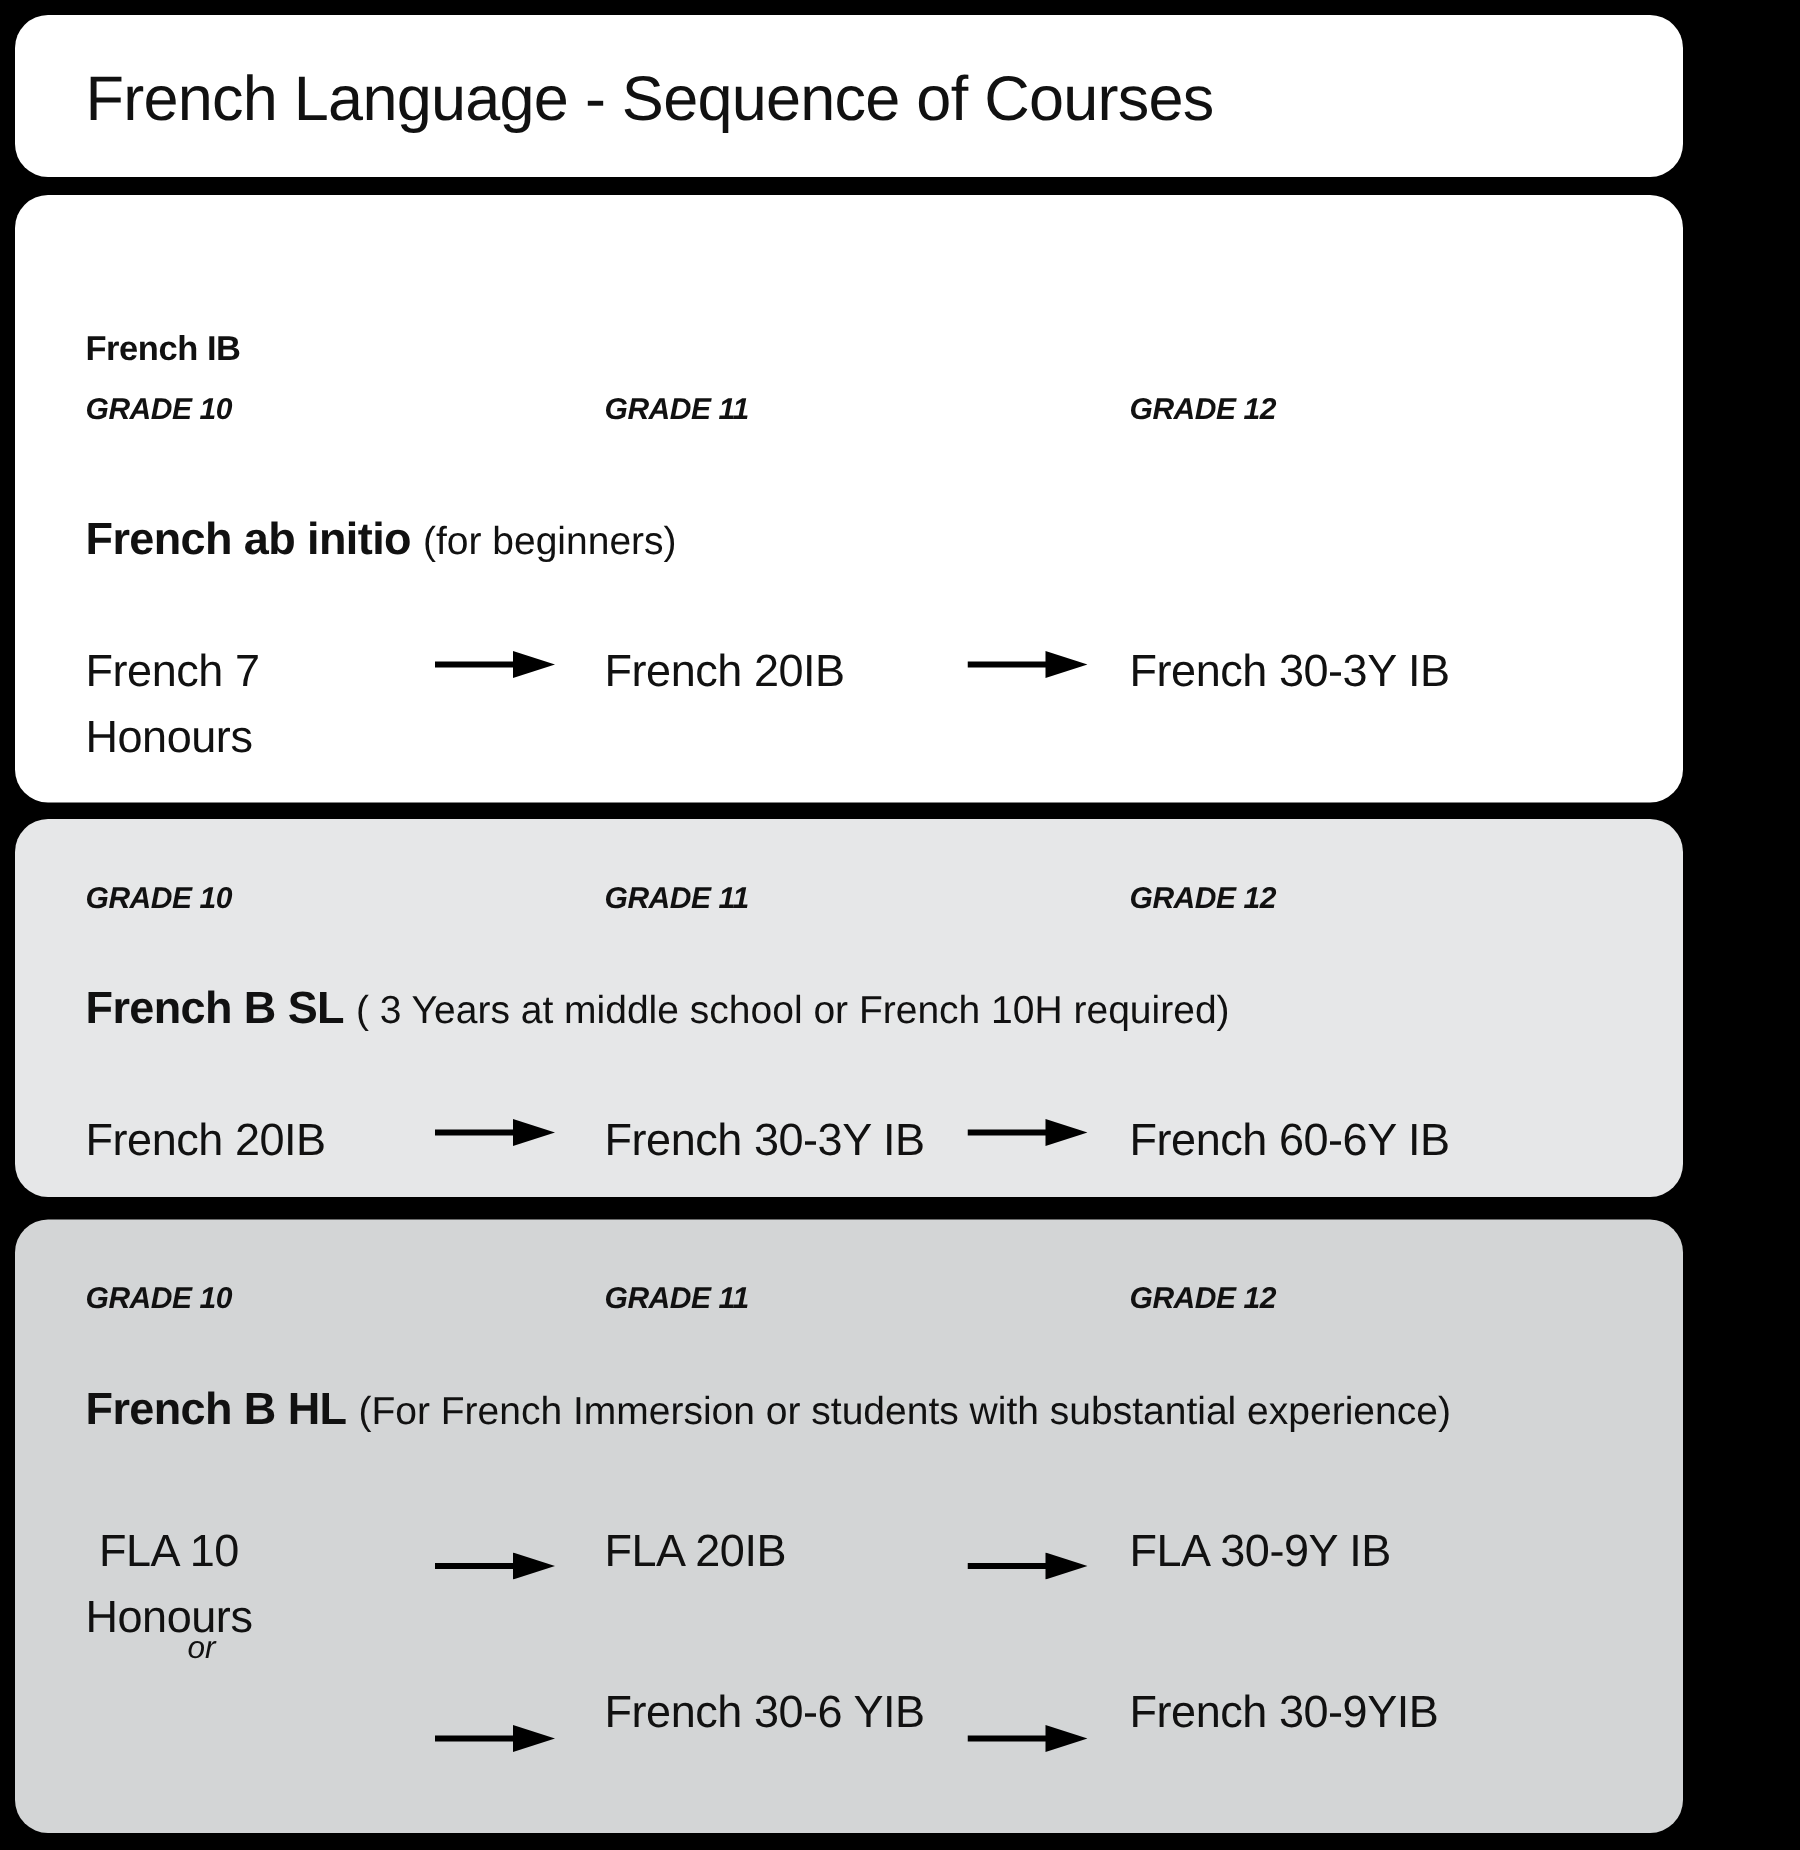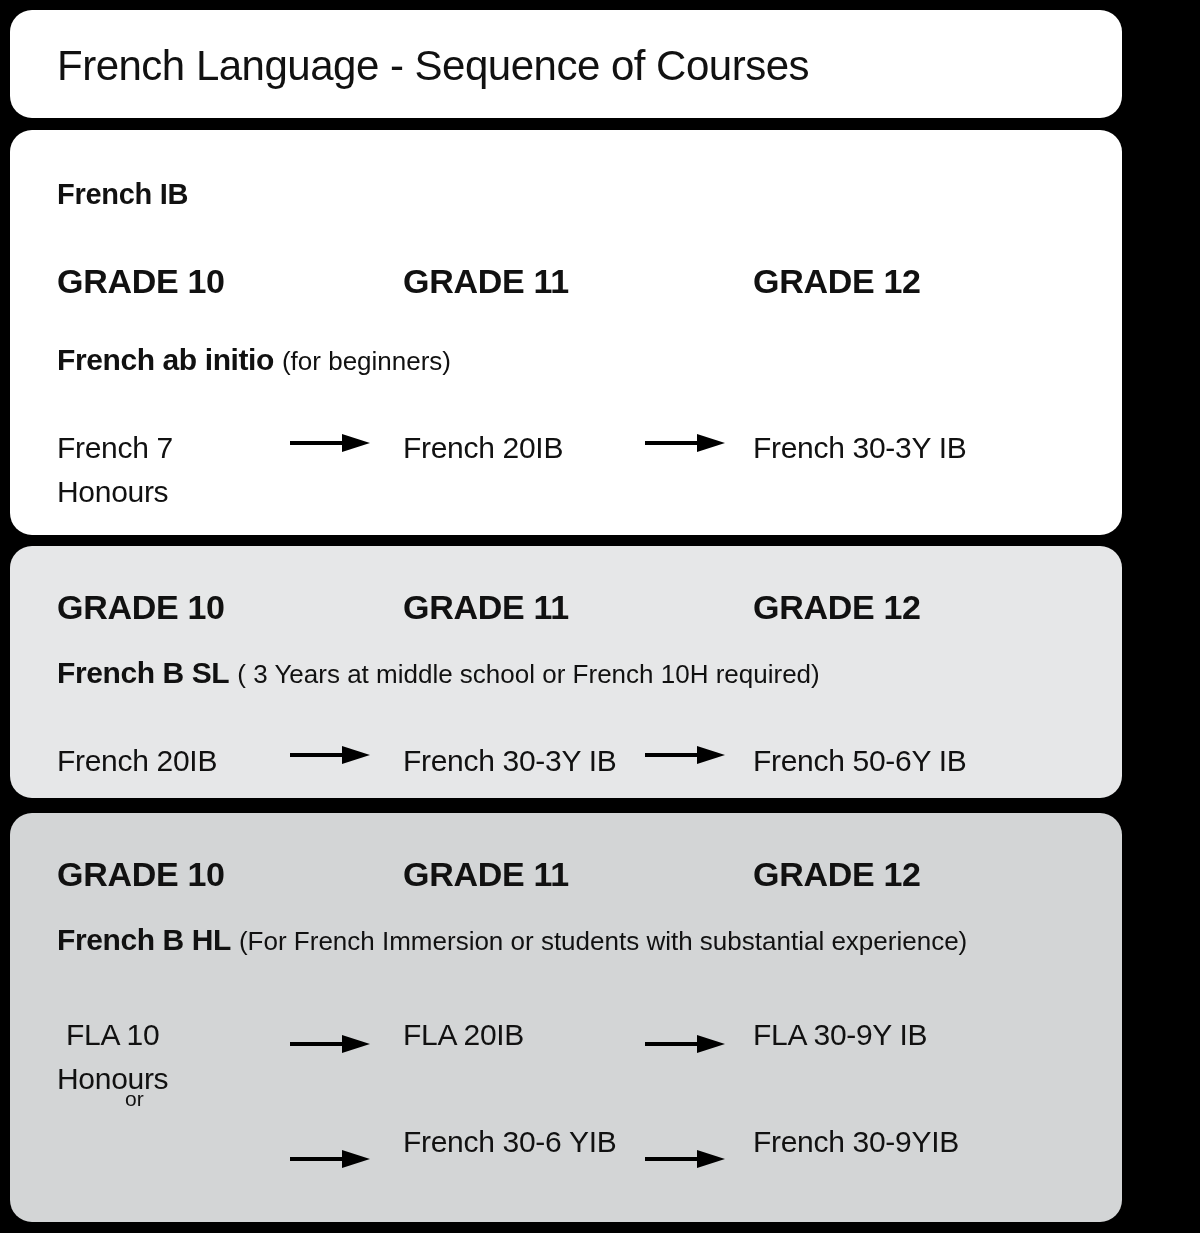--- a/index.html
+++ b/index.html
@@ -19,26 +19,27 @@
   #card-sl{top:546px;height:252px;background:#e6e7e8;}
   #card-hl{top:813px;height:409px;background:#d3d5d6;}
 
   .page-title{
     position:absolute;left:47px;top:32px;
     font-size:42px;font-weight:400;letter-spacing:-0.5px;
     white-space:nowrap;
   }
   .section-heading{
     position:absolute;left:47px;
-    font-size:29px;font-weight:700;letter-spacing:-0.3px;
+    font-size:23px;font-weight:700;letter-spacing:-0.3px;margin-top:41px;
   }
   .grade{
     position:absolute;
-    font-size:34px;font-weight:700;letter-spacing:-0.3px;
+    font-size:20px;font-weight:700;letter-spacing:-0.3px;
     white-space:nowrap;
+    font-style:italic;
   }
   .col1{left:47px;}
   .col2{left:393px;}
   .col3{left:743px;}
   .program{
     position:absolute;left:47px;
     font-size:30px;font-weight:700;letter-spacing:-0.4px;
     white-space:nowrap;
   }
   .program .note{
@@ -114,21 +115,21 @@
         <polygon points="52,0 80,9 52,18" fill="#000"></polygon>
       </svg>
   </div>
   <div class="course col2" style="top:193px;">French 30-3Y IB</div>
   <div class="arrow arrow-a2" style="top:200px;">
     <svg width="80" height="18" viewBox="0 0 80 18">
         <line x1="0" y1="9" x2="54" y2="9" stroke="#000" stroke-width="4"></line>
         <polygon points="52,0 80,9 52,18" fill="#000"></polygon>
       </svg>
   </div>
-  <div class="course col3" style="top:193px;">French 50-6Y IB</div>
+  <div class="course col3" style="top:193px;">French 60-6Y IB</div>
 </div>
 
 <div class="card" id="card-hl">
   <div class="grade col1" style="top:42px;">GRADE 10</div>
   <div class="grade col2" style="top:42px;">GRADE 11</div>
   <div class="grade col3" style="top:42px;">GRADE 12</div>
 
   <div class="program" style="top:110px;">
     <span>French B HL</span><span class="note">(For French Immersion or students with substantial experience)</span>
   </div>
@@ -145,21 +146,21 @@
   </div>
   <div class="course col2" style="top:200px;">FLA 20IB</div>
   <div class="arrow arrow-a2" style="top:222px;">
     <svg width="80" height="18" viewBox="0 0 80 18">
         <line x1="0" y1="9" x2="54" y2="9" stroke="#000" stroke-width="4"></line>
         <polygon points="52,0 80,9 52,18" fill="#000"></polygon>
       </svg>
   </div>
   <div class="course col3" style="top:200px;">FLA 30-9Y IB</div>
 
-  <div class="or-label" style="top:274px;">or</div>
+  <div class="or-label" style="top:274px;font-style:italic;">or</div>
 
   <div class="arrow arrow-a1" style="top:337px;">
     <svg width="80" height="18" viewBox="0 0 80 18">
         <line x1="0" y1="9" x2="54" y2="9" stroke="#000" stroke-width="4"></line>
         <polygon points="52,0 80,9 52,18" fill="#000"></polygon>
       </svg>
   </div>
   <div class="course col2" style="top:307px;">French 30-6 YIB</div>
   <div class="arrow arrow-a2" style="top:337px;">
     <svg width="80" height="18" viewBox="0 0 80 18">

